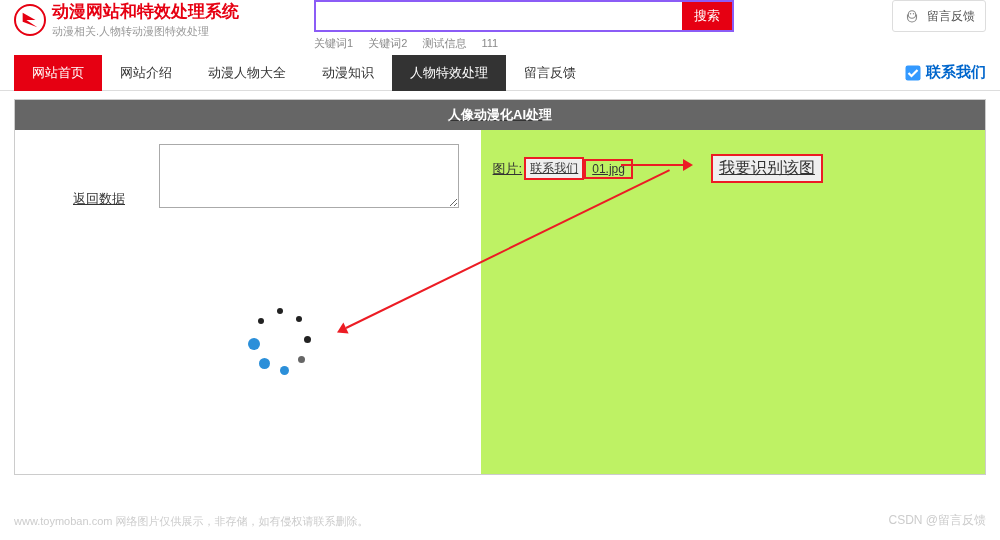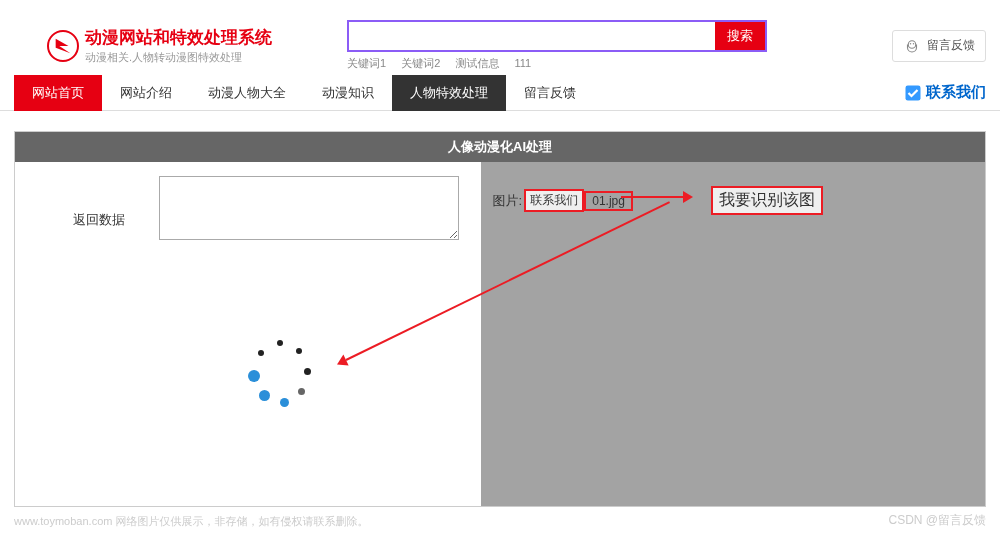--- a/index.html
+++ b/index.html
@@ -1,18 +1,18 @@
 <!DOCTYPE html>
 <html><head>
   <meta charset="utf-8">
   <style>
     * { margin: 0; padding: 0; box-sizing: border-box; }
     body { font-family: "Microsoft YaHei", Arial, sans-serif; font-size: 13px; color: #333; background: #fff; width: 1000px; }
     
-    .header { display: flex; align-items: center; padding: 20px 14px 4px; margin-left: 33px; }
+    .header { display: flex; align-items: flex-start; padding: 0 14px 4px; }
     .logo-area { display: flex; align-items: center; gap: 6px; width: 300px; }
     .logo-icon { width: 32px; height: 32px; border-radius: 50%; border: 2px solid #e60012; display: flex; align-items: center; justify-content: center; }
     .logo-icon svg { width: 22px; height: 22px; }
     .logo-titles .title { color: #e60012; font-size: 17px; font-weight: bold; }
     .logo-titles .subtitle { color: #999; font-size: 11px; margin-top: 1px; }
     
     .search-area { flex: 1; }
     .search-box { display: flex; border: 2px solid #8b5cf6; height: 32px; width: 420px; }
     .search-input { flex: 1; border: none; outline: none; padding: 0 8px; font-size: 13px; }
     .search-btn { width: 50px; background: #e60012; color: #fff; border: none; cursor: pointer; font-size: 13px; }
@@ -22,27 +22,27 @@
     .feedback-btn { border: 1px solid #ddd; border-radius: 3px; padding: 6px 10px; display: flex; align-items: center; gap: 6px; cursor: pointer; color: #555; font-size: 12px; }
     .feedback-btn svg { width: 18px; height: 18px; }
     
     .nav { display: flex; align-items: center; padding: 0 14px; border-bottom: 1px solid #ddd; height: 36px; position: relative; }
     .nav-item { padding: 0 18px; height: 36px; display: flex; align-items: center; color: #333; cursor: pointer; font-size: 13px; }
     .nav-item.active-red { background: #e60012; color: #fff; }
     .nav-item.active-black { background: #333; color: #fff; }
     .contact-link { position: absolute; right: 14px; color: #0066cc; font-weight: bold; font-size: 15px; display: flex; align-items: center; gap: 4px; cursor: pointer; }
     .contact-link svg { width: 18px; height: 18px; }
     
-    .content-wrap { border: 1px solid #ccc; margin: 20px 14px 0; }
+    .content-wrap { border: 1px solid #ccc; margin: 8px 14px 0; text-decoration: underline; }
     .panel-header { background: #666; color: #fff; text-align: center; padding: 6px 0; font-size: 13px; font-weight: bold; }
     .panel-body { display: flex; }
     .left-col { width: 48%; }
-    .right-col { width: 52%; background: #a3a3a3; }
+    .right-col { width: 52%; background: #bef264; }
     
-    .row-top { display: flex; align-items: center; padding: 14px 12px 14px 24px; min-height: 90px; }
+    .row-top { display: flex; align-items: flex-end; padding: 14px 12px 14px 24px; min-height: 90px; }
     .return-label { width: 120px; text-align: center; padding-top: 24px; font-size: 13px; }
     .return-textarea { width: 300px; height: 64px; border: 1px solid #aaa; resize: both; font-size: 12px; padding: 4px; }
     
     .upload-row { display: flex; align-items: center; gap: 2px; padding: 24px 12px; position: relative; }
     .upload-label { font-size: 13px; }
     .file-btn { border: 2px solid #ec1c24; padding: 1px 4px; font-size: 12px; background: #efefef; cursor: pointer; }
     .file-name { border: 2px solid #ec1c24; padding: 1px 6px; font-size: 12px; margin-left: -2px; }
     .recog-btn { border: 2px solid #ec1c24; padding: 2px 6px; font-size: 16px; background: #efefef; cursor: pointer; margin-left: 76px; }
     
     .arrow-horiz { position: absolute; left: 140px; top: 29px; width: 72px; height: 12px; }

